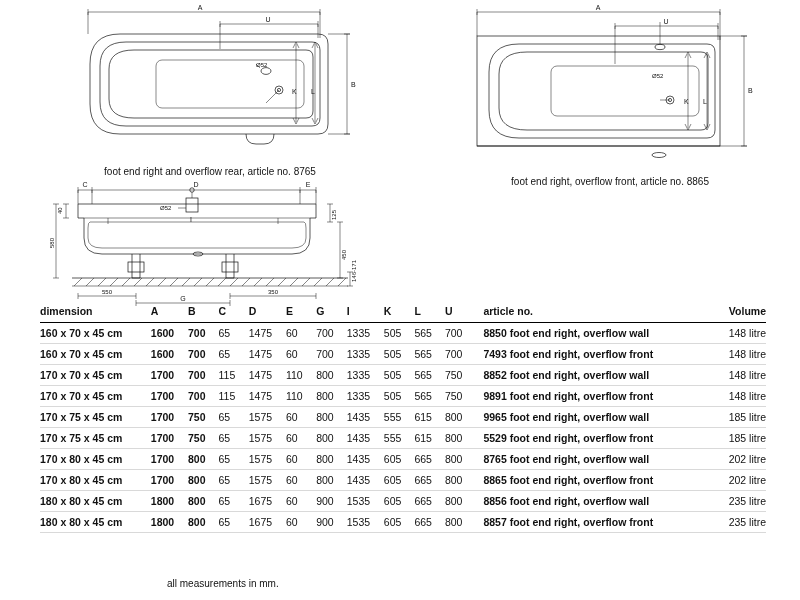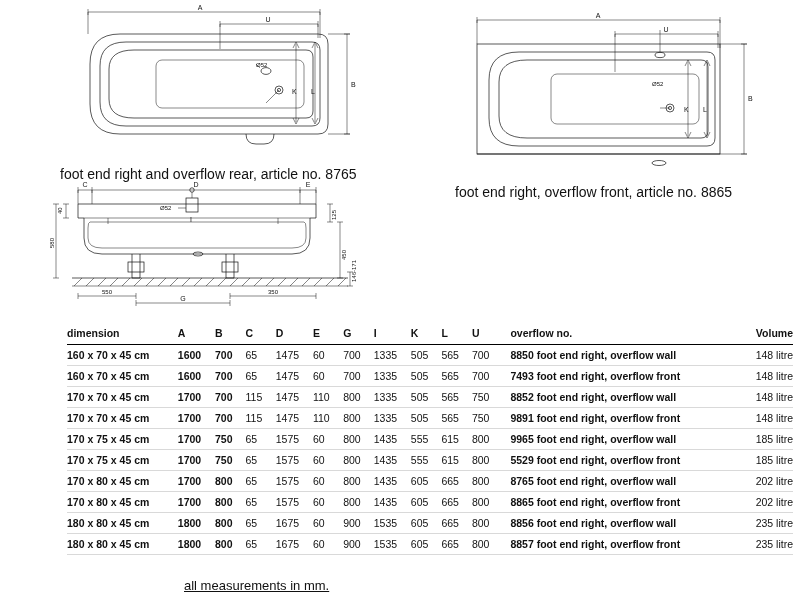--- a/index.html
+++ b/index.html
@@ -7,29 +7,30 @@
     width:800px;height:600px;
     background:#ffffff;
     font-family:"Liberation Sans", sans-serif;
     color:#111;
     position:relative;
     overflow:hidden;
   }
   .diagrams{position:relative;height:310px;}
   .panel{position:absolute;}
   .caption{
-    font-size:14px;
+    font-size:10px;
     color:#111;
+    text-align:center;
     white-space:nowrap;
   }
   svg{display:block;}
   
   .table-wrap{
     position:absolute;
-    left:40px;top:323px;width:726px;margin-left:27px;
+    left:40px;top:301px;width:726px;
   }
   table{
     border-collapse:collapse;
     width:726px;
     font-size:10.5px;
   }
   thead th{
     font-weight:bold;
     text-align:left;
     padding:4px 0 5px 0;
@@ -43,24 +44,23 @@
   }
   tbody tr:last-child td{border-bottom:1px solid #d9d9d9;}
   .c-dim{width:125px;}
   .c-num{width:37px;}
   .c-num-w{width:44px;}
   .c-art{width:250px;padding-left:8px;}
   .c-vol{width:70px;text-align:right;}
   .bold{font-weight:bold;}
   .footnote{
     position:absolute;
-    left:184px;
+    left:167px;
     top:578px;
-    font-size:13px;
-    text-decoration:underline;
+    font-size:10px;
   }
   .dimtxt{font-family:"Liberation Sans", sans-serif;font-size:7px;fill:#111;}
   .dimtxt-s{font-family:"Liberation Sans", sans-serif;font-size:6px;fill:#111;}
   .ln{stroke:#111;stroke-width:0.7;fill:none;}
   .lnthin{stroke:#111;stroke-width:0.5;fill:none;}
   .hatch{stroke:#111;stroke-width:0.5;}
 </style>
 </head>
 <body>
 
@@ -106,21 +106,21 @@
       <path class="ln" d="M186 130 Q186 140 196 140 L204 140 Q214 140 214 130"></path>
 
       <line class="lnthin" x1="287" y1="30" x2="287" y2="130"></line>
       <path class="lnthin" d="M284 30 L290 30 M284 130 L290 130"></path>
       <text class="dimtxt" x="291" y="83">B</text>
       <path class="lnthin" d="M268 30 L290 30 M268 130 L290 130"></path>
     </svg>
     <div class="caption" style="width:300px;margin-top:2px;">foot end right and overflow rear, article no. 8765</div>
   </div>
 
-  <div class="panel" style="left:455px;top:12px;width:310px;height:180px;">
+  <div class="panel" style="left:455px;top:4px;width:310px;height:180px;">
     <svg width="310" height="176" viewBox="0 0 310 176">
 
       <line class="lnthin" x1="22" y1="8" x2="265" y2="8"></line>
       <path class="lnthin" d="M22 5 L22 11 M265 5 L265 11"></path>
       <text class="dimtxt" x="143" y="6" text-anchor="middle">A</text>
 
       <line class="lnthin" x1="160" y1="22" x2="263" y2="22"></line>
       <path class="lnthin" d="M160 19 L160 25 M263 19 L263 25"></path>
       <text class="dimtxt" x="211" y="20" text-anchor="middle">U</text>
       <path class="lnthin" d="M22 8 L22 32 M265 8 L265 36 M160 22 L160 60 M263 22 L263 36"></path>
@@ -259,21 +259,21 @@
         <th class="c-num-w">A</th>
         <th class="c-num">B</th>
         <th class="c-num">C</th>
         <th class="c-num-w">D</th>
         <th class="c-num">E</th>
         <th class="c-num">G</th>
         <th class="c-num-w">I</th>
         <th class="c-num">K</th>
         <th class="c-num">L</th>
         <th class="c-num">U</th>
-        <th class="c-art">overflow no.</th>
+        <th class="c-art">article no.</th>
         <th class="c-vol">Volume</th>
       </tr>
     </thead>
     <tbody>
       <tr>
         <td class="c-dim bold">160 x 70 x 45 cm</td>
         <td class="bold">1600</td>
         <td class="bold">700</td>
         <td>65</td>
         <td>1475</td>

